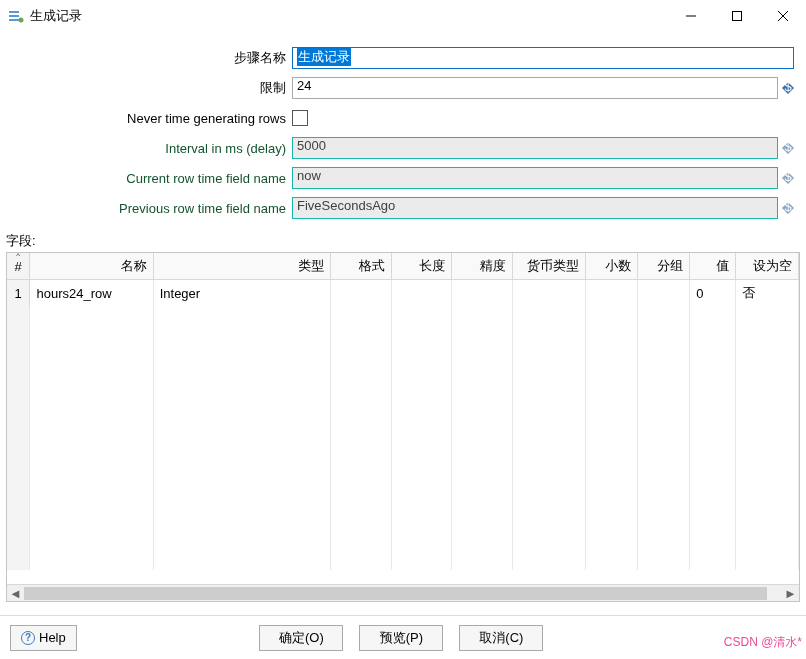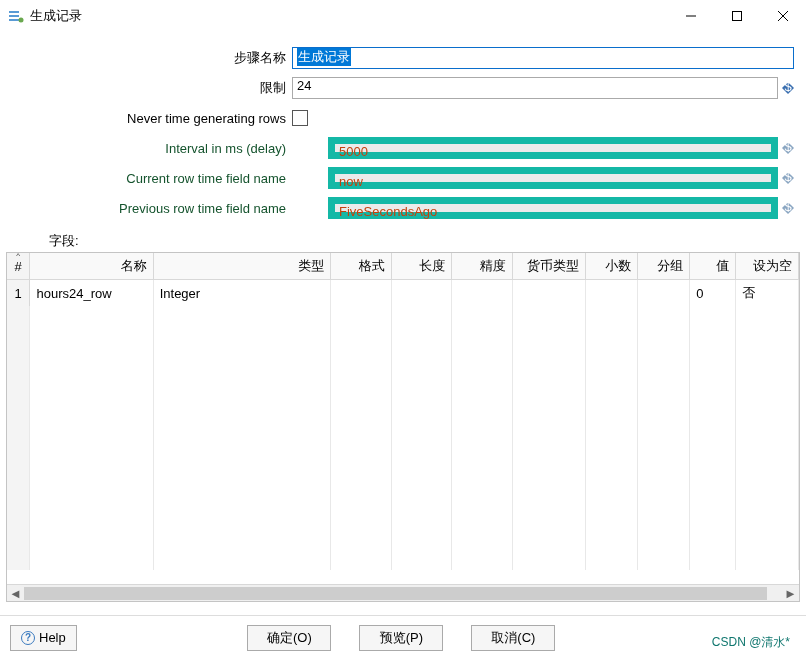--- a/index.html
+++ b/index.html
@@ -14,46 +14,46 @@
 
     
     .form { padding: 14px 12px 4px 12px; }
     .form-row { display: flex; align-items: center; margin-bottom: 6px; height: 24px; }
     .form-label { width: 280px; text-align: right; padding-right: 6px; color: #000; }
     .form-label.disabled { color: #14532d; }
     .form-field { flex: 1; position: relative; display: flex; align-items: center; }
     .form-input { width: 100%; height: 22px; border: 1px solid #aaa; padding: 0 4px; font-size: 13px; outline: none; background: #fff; }
     .form-input.selected { border: 1px solid #0a6ecc; }
     .form-input .selection { background: #0078d7; color: #fff; padding: 0 1px; display: inline-block; }
-    .form-input.disabled { background: #ebebeb; color: #c2410c; border: 7px solid #14b8a6; margin-left: 36px; }
+    .form-input.disabled { background: #ebebeb; color: #404040; border: 1px solid #14b8a6; }
     .diamond { width: 12px; height: 12px; margin-left: 4px; flex-shrink: 0; }
     .checkbox { width: 16px; height: 16px; border: 1px solid #555; background: #fff; }
 
     
-    .section-label { padding: 2px 8px 2px 6px; font-size: 13px; margin-left: 43px; }
+    .section-label { padding: 2px 8px 2px 6px; font-size: 13px; }
     .table-wrap { margin: 0 6px; border: 1px solid #c4c4c4; height: 350px; overflow: hidden; position: relative; background: #fff; }
     .table { width: 100%; border-collapse: collapse; table-layout: fixed; }
     .table th { background: #f9f9f9; border-right: 1px solid #d8d8d8; border-bottom: 1px solid #d8d8d8; text-align: right; padding: 4px 6px; font-weight: normal; font-size: 13px; position: relative; }
     .table th .sort-hat { position: absolute; left: 50%; top: -2px; transform: translateX(-50%); font-size: 8px; color: #333; }
     .table td { border-right: 1px solid #e8e8e8; padding: 4px 6px; font-size: 13px; height: 22px; }
     .table .rownum-col { width: 22px; text-align: center; background: #f4f4f4; border-right: 1px solid #d8d8d8; }
     .table tbody tr.empty td { border-right: 1px solid #e8e8e8; }
     .scroll-h { position: absolute; bottom: 0; left: 0; right: 0; height: 17px; background: #f0f0f0; display: flex; align-items: center; border-top: 1px solid #d8d8d8; }
     .scroll-h .arrow { width: 17px; height: 17px; display: flex; align-items: center; justify-content: center; color: #666; }
     .scroll-h .track { flex: 1; height: 100%; position: relative; }
     .scroll-h .thumb { position: absolute; left: 0; top: 2px; height: 13px; width: 98%; background: #cdcdcd; border-radius: 0; }
 
     
     .bottom { position: absolute; bottom: 0; left: 0; right: 0; height: 44px; border-top: 1px solid #ddd; display: flex; align-items: center; padding: 0 10px; }
     .help-btn { height: 26px; border: 1px solid #aaa; background: #f6f6f6; padding: 0 10px; display: flex; align-items: center; gap: 4px; cursor: pointer; }
     .help-btn .q { width: 14px; height: 14px; border: 1px solid #3a7abf; border-radius: 50%; display: flex; align-items: center; justify-content: center; color: #3a7abf; font-size: 10px; font-weight: bold; }
-    .btn-group { flex: 1; display: flex; justify-content: center; gap: 28px; }
+    .btn-group { flex: 1; display: flex; justify-content: center; gap: 16px; }
     .btn { height: 26px; min-width: 84px; border: 1px solid #aaa; background: #f6f6f6; padding: 0 14px; cursor: pointer; font-size: 13px; }
 
-    .watermark { position: absolute; bottom: 8px; right: 16px; color: #0f766e; font-size: 12px; pointer-events: none; }
+    .watermark { position: absolute; bottom: 8px; right: 4px; color: #ec4899; font-size: 12px; pointer-events: none; }
   </style>
 </head>
 <body>
 
 <div class="titlebar">
   <div class="app-icon">
     <svg width="16" height="16" viewBox="0 0 16 16">
         <rect x="1" y="3" width="10" height="2" fill="#5a9bd5"></rect>
         <rect x="1" y="7" width="10" height="2" fill="#5a9bd5"></rect>
         <rect x="1" y="11" width="10" height="2" fill="#5a9bd5"></rect>

